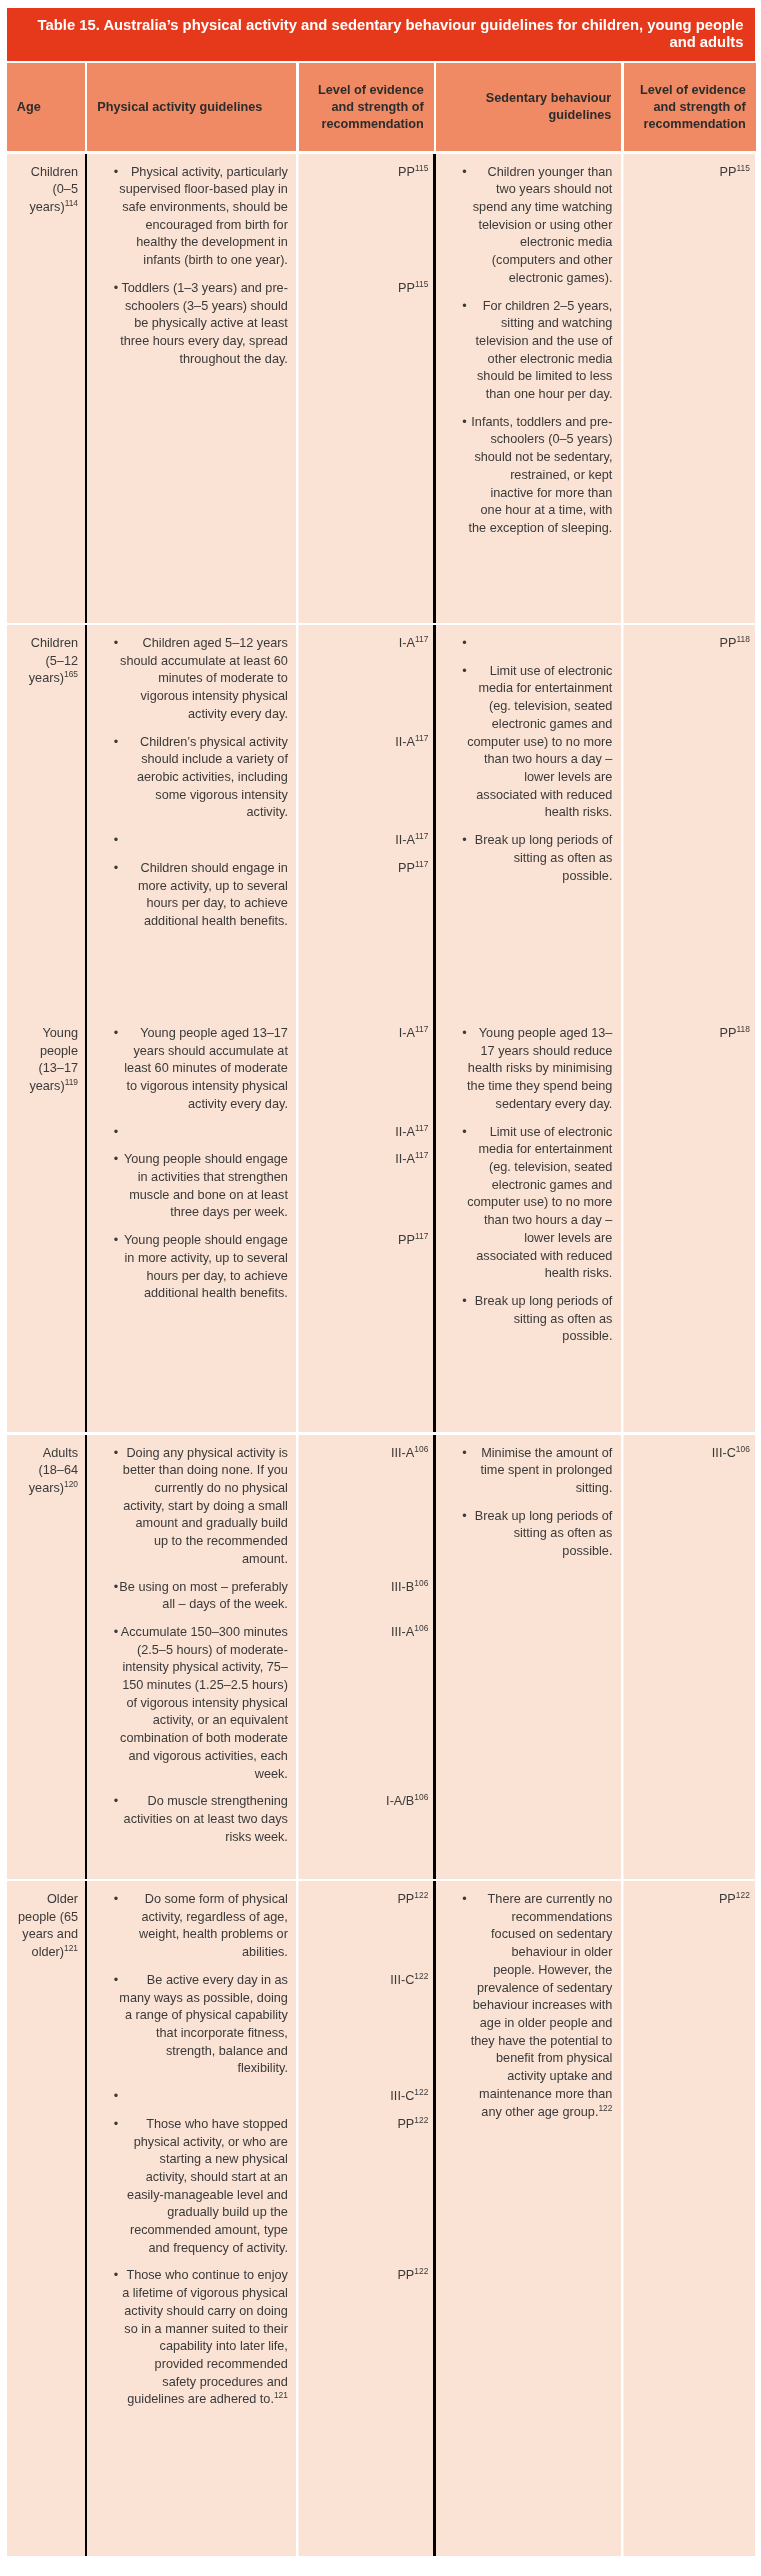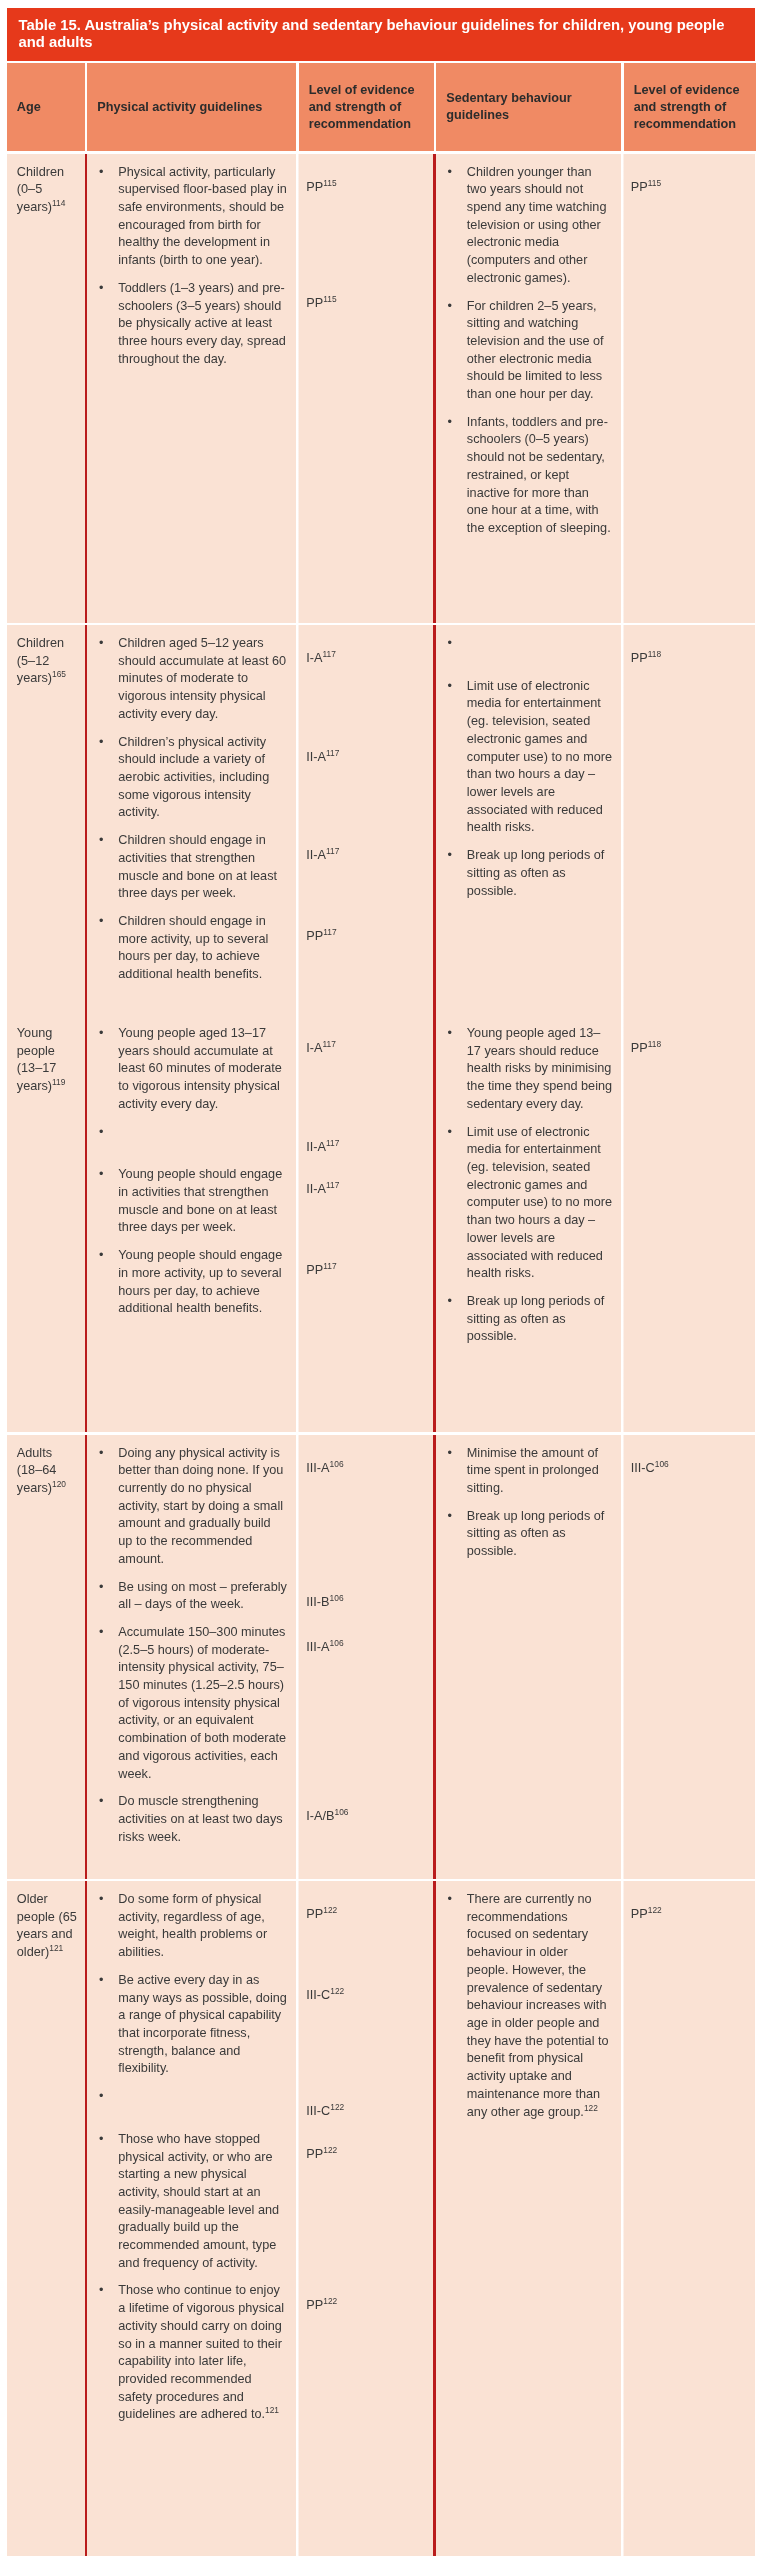--- a/index.html
+++ b/index.html
@@ -14,20 +14,21 @@
     font-family:"Liberation Sans","DejaVu Sans",sans-serif;
     color:var(--ink);
     -webkit-font-smoothing:antialiased;
   }
   .page{
     width:762px;
     height:2576px;
     padding:8.4px 6.8px;
     background:#ffffff;
     overflow:hidden;
+    text-align:right;
   }
   
   .title-bar{
     background:var(--red);
     color:#ffffff;
     font-weight:bold;
     font-size:14.8px;
     line-height:17.7px;
     padding:8.4px 11.8px;
     min-height:52px;
@@ -49,21 +50,21 @@
     line-height:17px;
     padding:8.4px 10px;
     display:flex;
     align-items:center;
   }
   
   .trow{
     display:grid;
     grid-template-columns:78px 346px 319px;
     column-gap:2.5px;
-    background:#b91c1c;
+    background:#000000;
     margin-top:2.5px;
   }
   .row-1{min-height:469px}
   .row-2{min-height:390px}
   .row-3{min-height:417px;margin-top:0}
   .row-4{min-height:444px}
   .row-5{min-height:675px}
   .cell{background:var(--peach)}
   .age-cell{
     padding:10px 6.8px 10px 10px;
@@ -93,21 +94,20 @@
     flex:0 0 21px;
     padding-left:1.7px;
   }
   .gtext{flex:1}
   .ev{
     padding-left:10px;
     padding-right:5px;
     font-size:12.7px;
     line-height:17.7px;
     white-space:nowrap;
-    margin-top:15px;
   }
   sup{
     font-size:8.4px;
     line-height:0;
     vertical-align:super;
   }
 </style>
 </head>
 <body>
 
@@ -178,21 +178,20 @@
           <div class="item">
             <div class="btxt">
               <span class="marker">•</span>
               <span class="gtext">Children’s physical activity should include a variety of aerobic activities, including some vigorous intensity activity.</span>
             </div>
             <div class="ev">II-A<sup>117</sup></div>
           </div>
           <div class="item">
             <div class="btxt">
               <span class="marker">•</span>
-              <span class="gtext">Children should engage in activities that strengthen muscle and bone on at least three days per week.</span>
             </div>
             <div class="ev">II-A<sup>117</sup></div>
           </div>
           <div class="item">
             <div class="btxt">
               <span class="marker">•</span>
               <span class="gtext">Children should engage in more activity, up to several hours per day, to achieve additional health benefits.</span>
             </div>
             <div class="ev">PP<sup>117</sup></div>
           </div>

